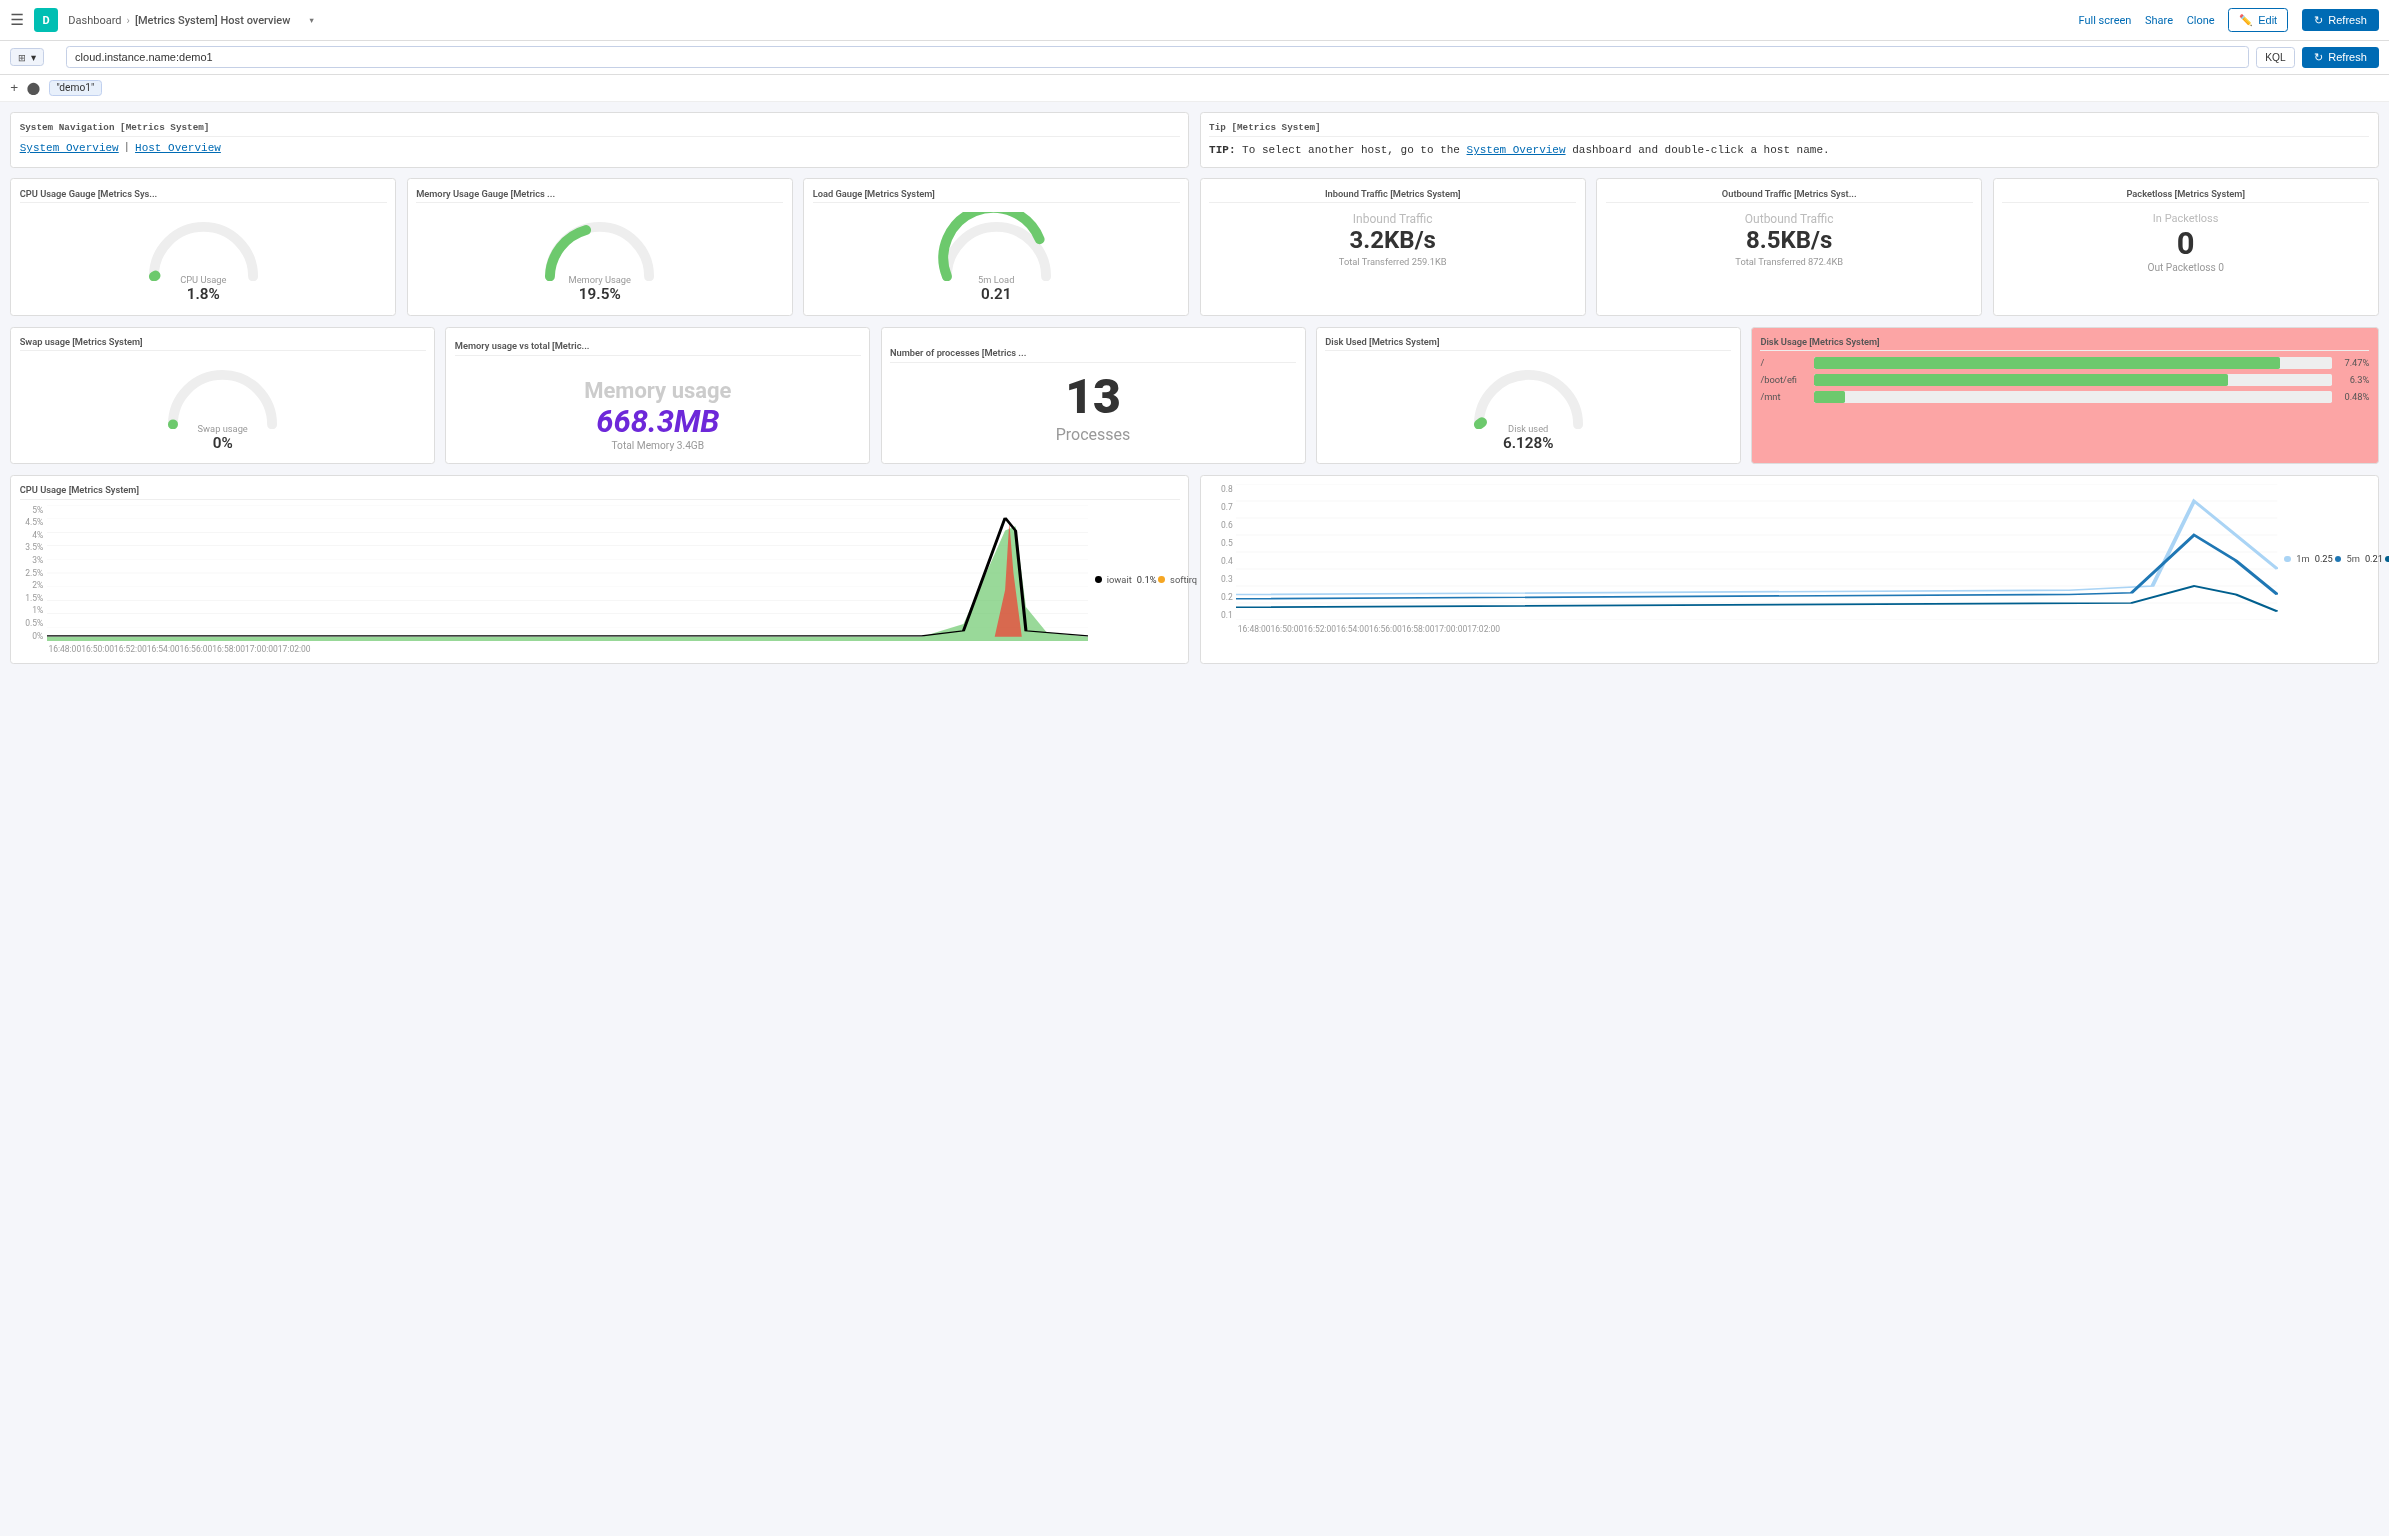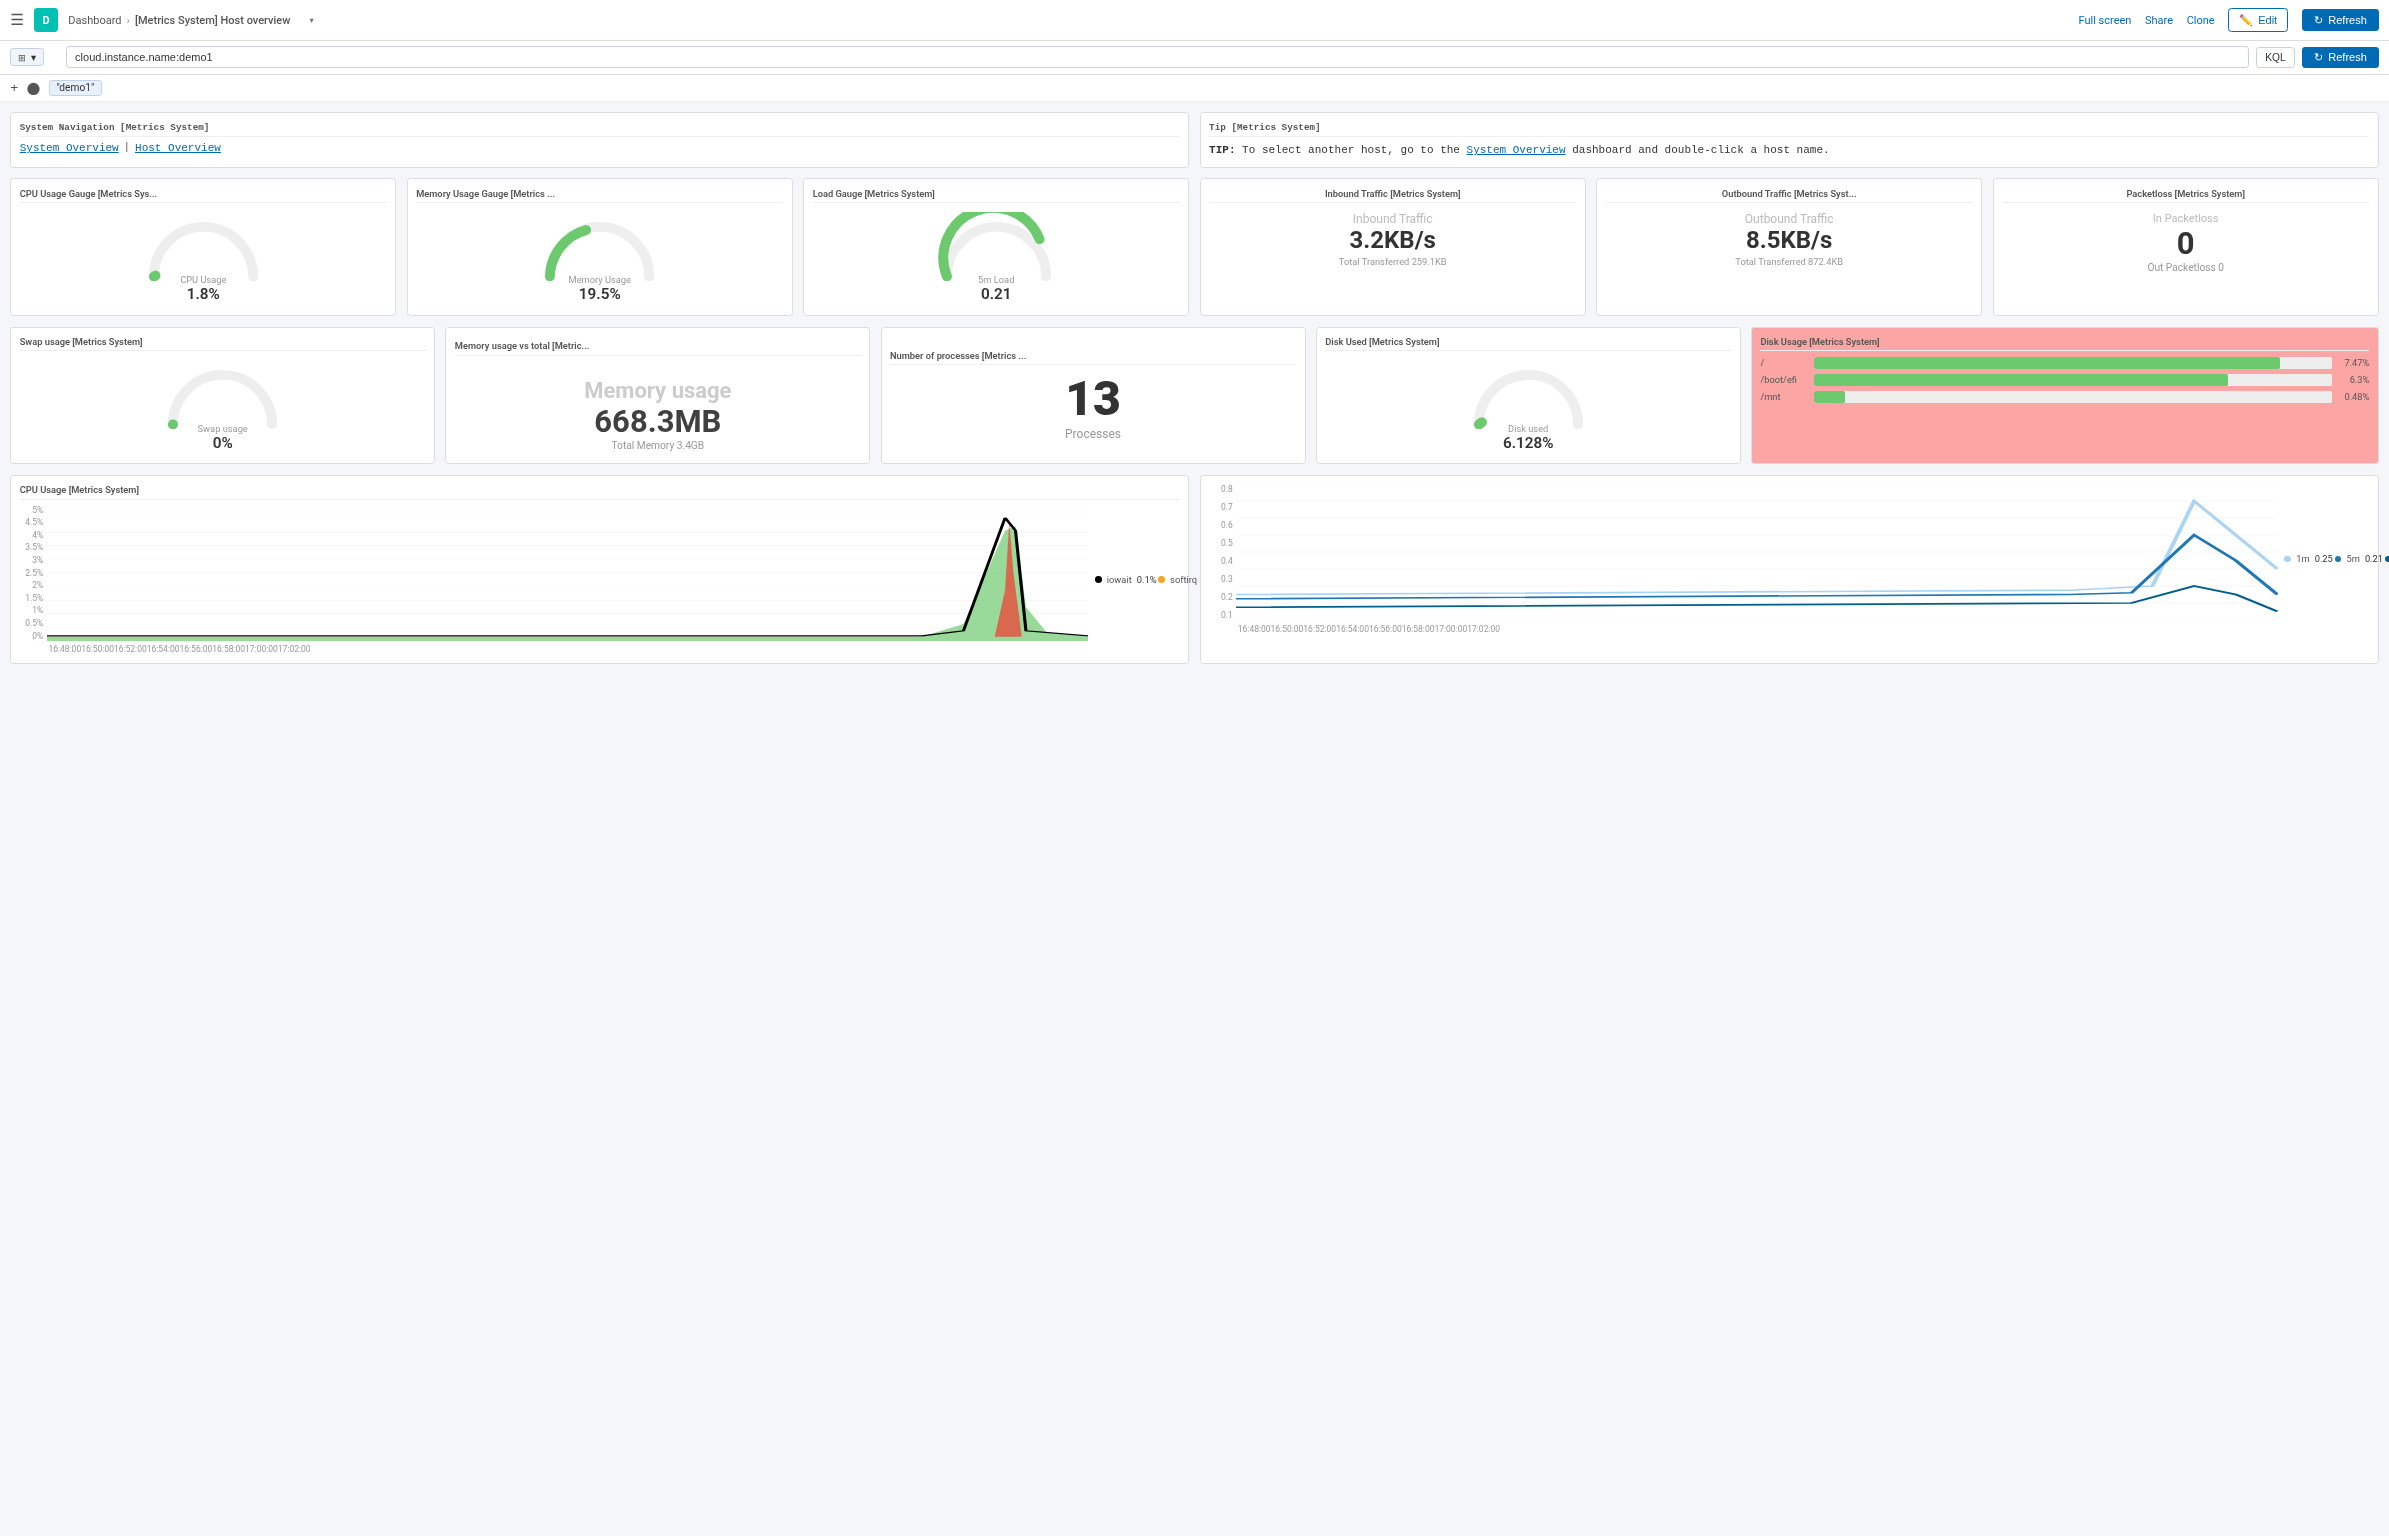--- a/index.html
+++ b/index.html
@@ -105,27 +105,27 @@
     .packet-main { font-size: 11px; color: #bbb; text-align: center; margin-top: 8.5px; }
     .packet-value { font-size: 31px; font-weight: 700; color: #333; text-align: center; }
     .packet-sub { font-size: 10.2px; color: #999; text-align: center; }
 
     
     .second-row { display: flex; gap: 10.2px; margin-bottom: 10.2px; }
 
     
     .mem-text-panel { flex: 1; background: #fff; border: 0.8px solid #ddd; border-radius: 3.4px; padding: 8.5px; display: flex; flex-direction: column; justify-content: center; align-items: center; }
     .mem-main { font-size: 22px; font-weight: 700; color: #ccc; text-align: center; margin-top: 17px; }
-    .mem-value { font-size: 31px; font-weight: 700; color: #404040; text-align: center; }
+    .mem-value { font-size: 31px; font-weight: 700; color: #6d28d9; text-align: center; font-style: italic; }
     .mem-sub { font-size: 10.2px; color: #999; text-align: center; }
 
     
     .proc-panel { flex: 1; background: #fff; border: 0.8px solid #ddd; border-radius: 3.4px; padding: 8.5px; display: flex; flex-direction: column; align-items: center; justify-content: center; }
     .proc-value { font-size: 48px; font-weight: 900; color: #333; }
-    .proc-label { font-size: 12px; color: #999; }
+    .proc-label { font-size: 16px; color: #999; }
 
     
     .disk-bar-panel { flex: 1.5; background: #fca5a5; border: 0.8px solid #ddd; border-radius: 3.4px; padding: 8.5px; }
     .disk-bar-row { display: flex; align-items: center; gap: 6.8px; margin: 5.1px 0; }
     .disk-bar-label { font-size: 9.3px; color: #555; width: 47px; flex-shrink: 0; }
     .disk-bar-track { flex: 1; height: 12px; background: #eee; border-radius: 1.7px; overflow: hidden; }
     .disk-bar-fill { height: 100%; background: #6dc96d; border-radius: 1.7px; }
     .disk-bar-pct { font-size: 9.3px; color: #555; width: 31px; text-align: right; }
 
     

